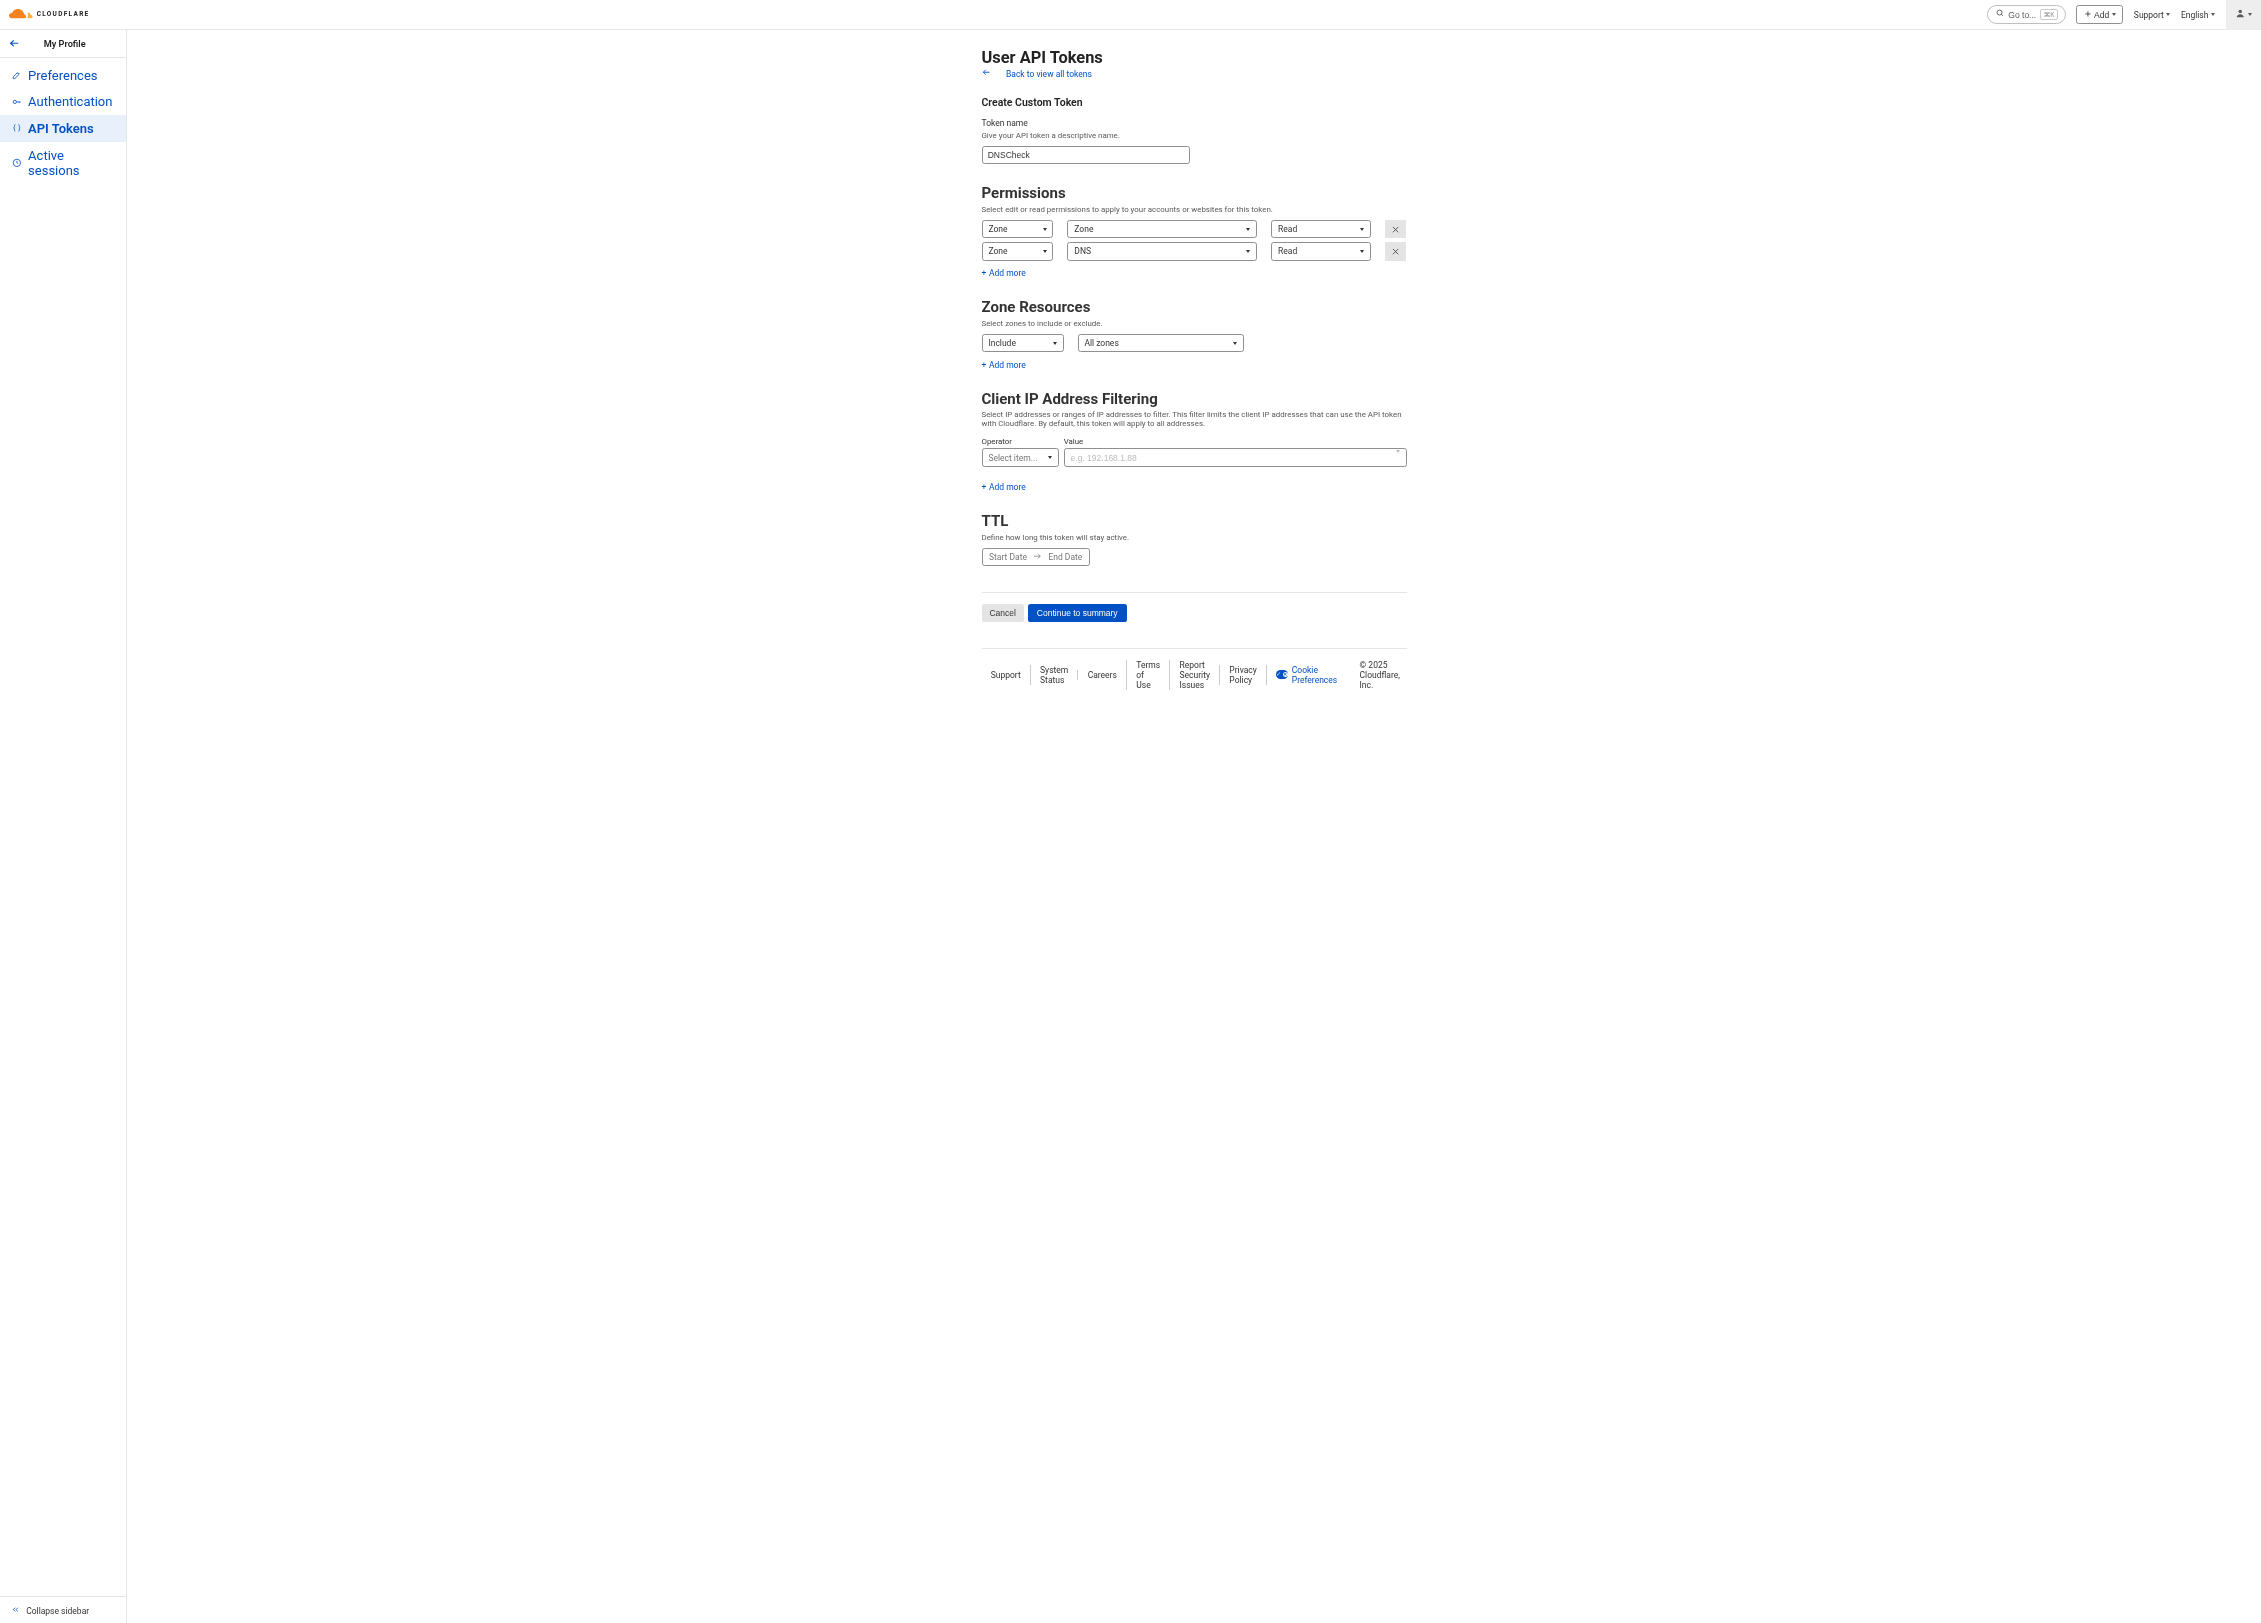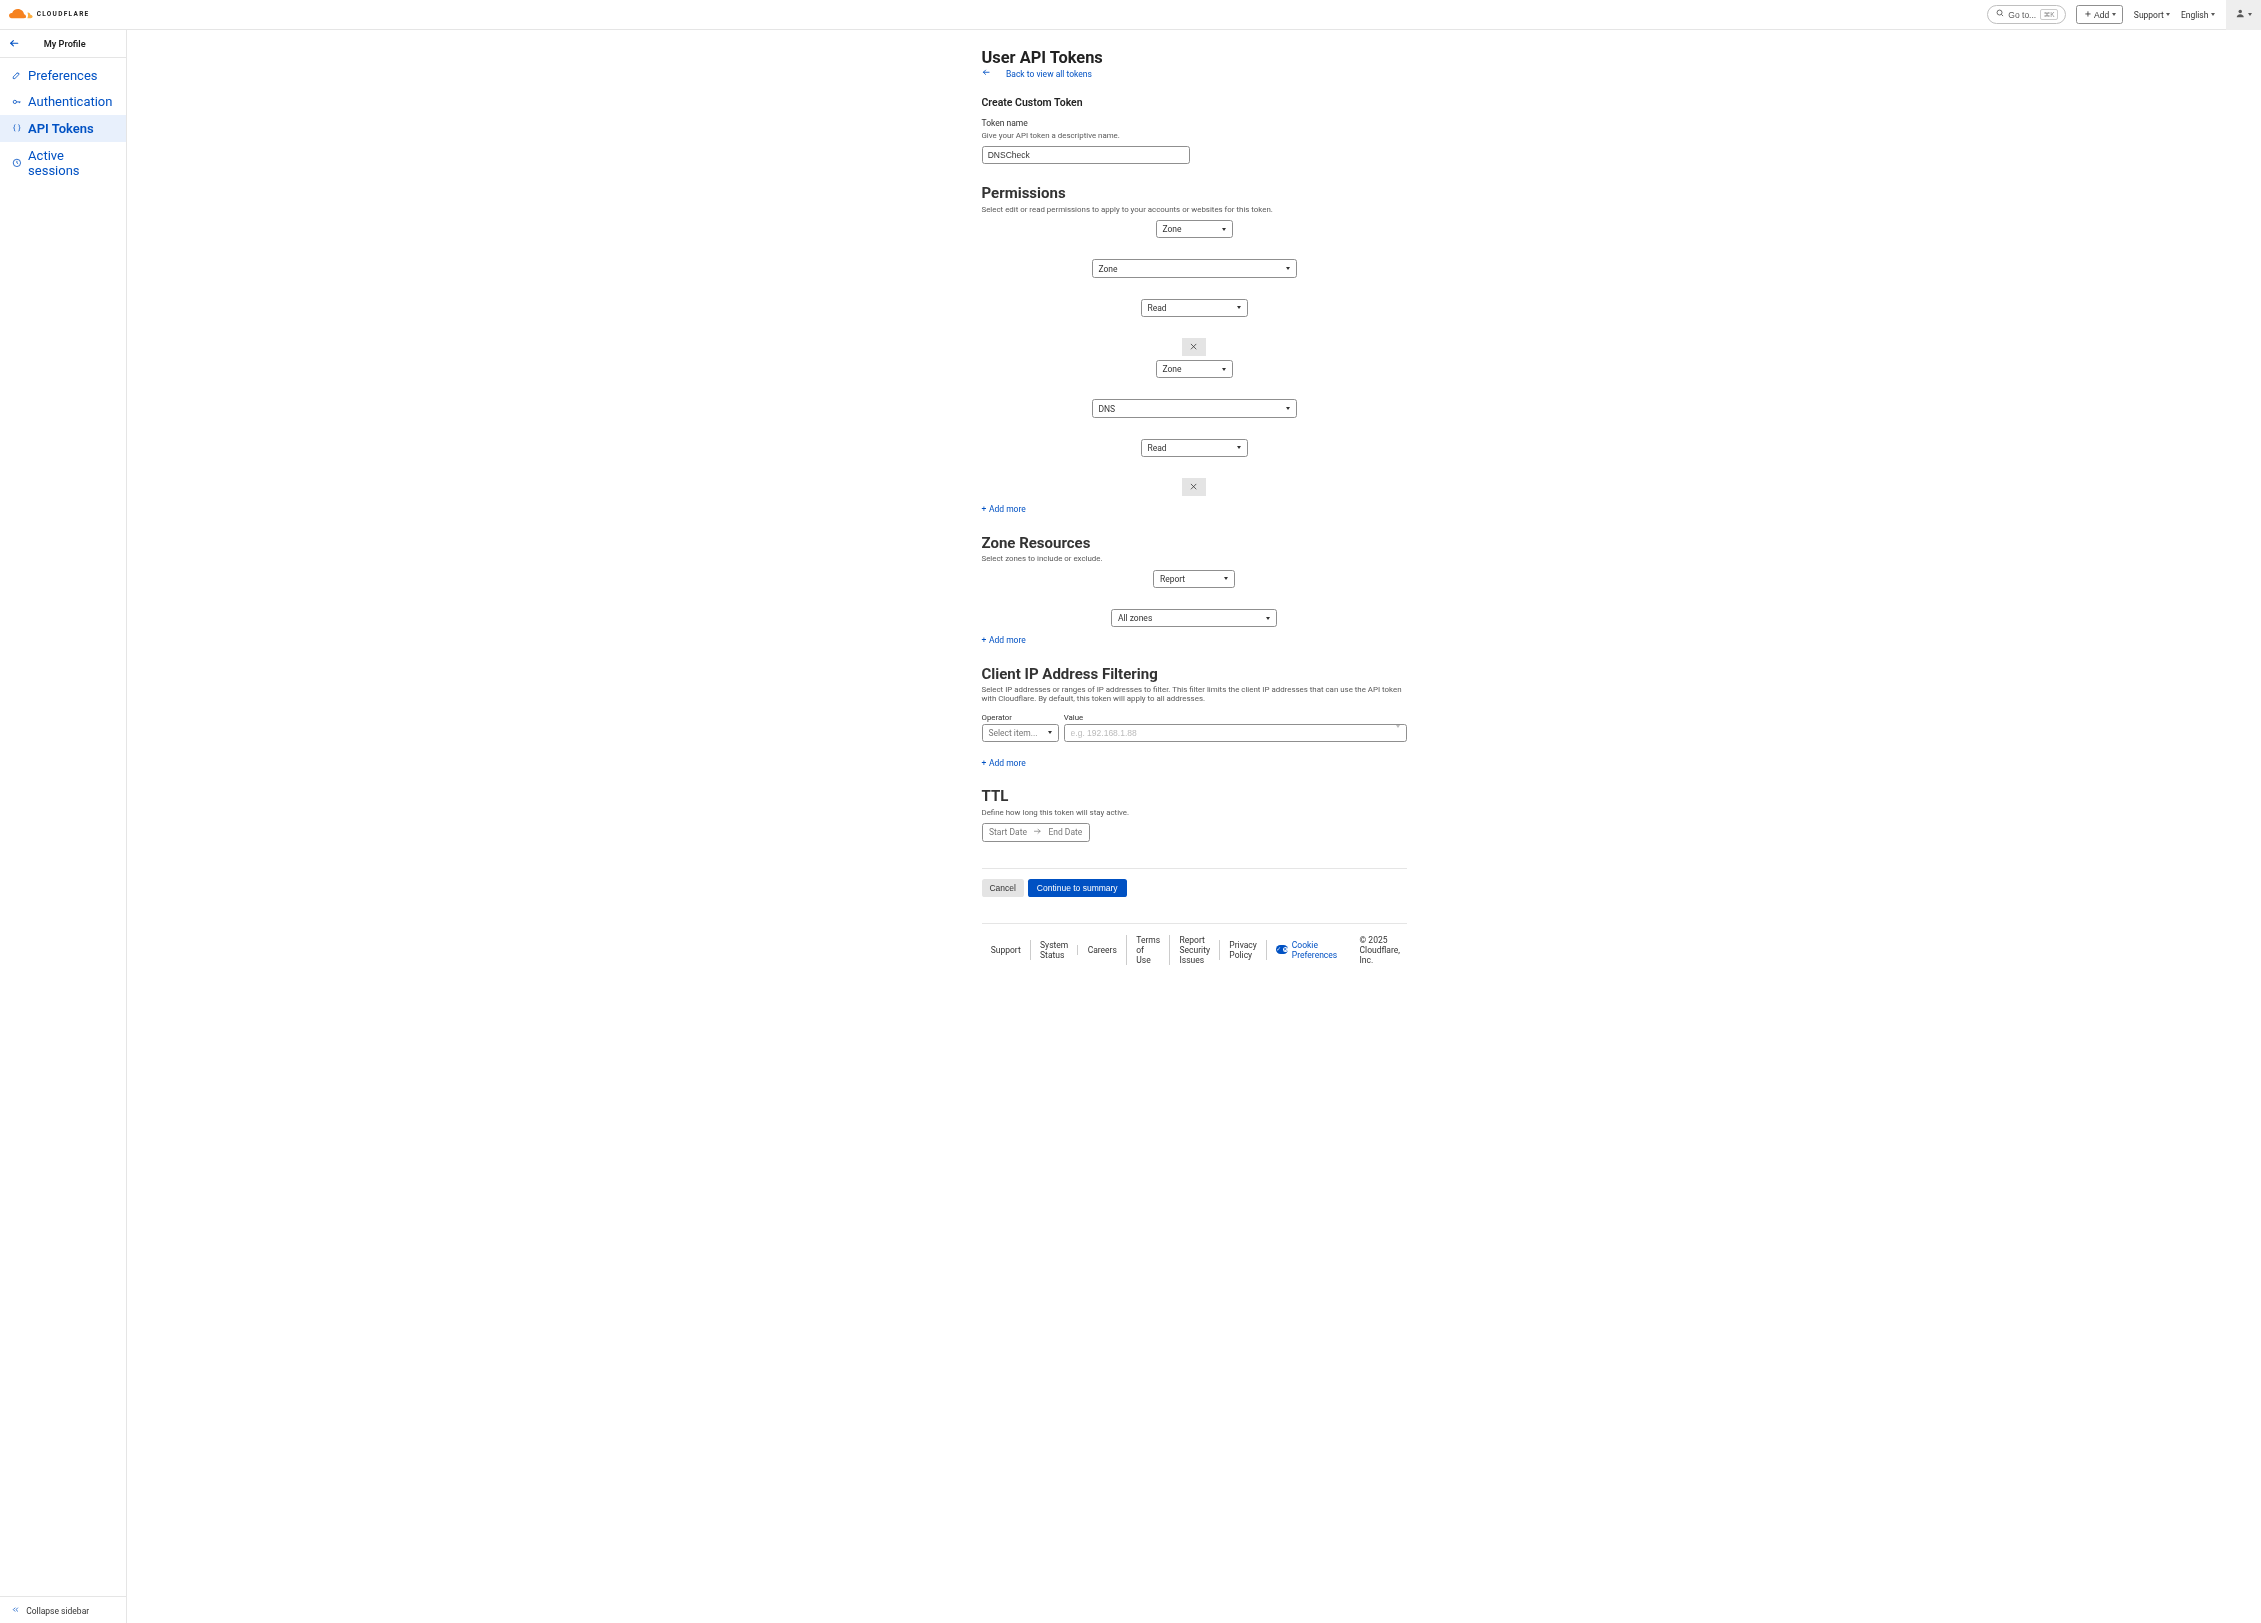--- a/index.html
+++ b/index.html
@@ -138,21 +138,21 @@
   .field-label-sm { font-size: 7.9px; color: #333; margin-bottom: 2px; }
   .field-help { font-size: 7.9px; color: #595959; margin-bottom: 6.5px; }
   .text-input {
     width: 208px; height: 18.3px;
     border: 0.7px solid #8f8f8f; border-radius: 2.6px;
     padding: 0 5.2px; font-size: 8.5px;
     color: #333; background: #fff;
   }
   .group { margin-bottom: 19.6px; }
   .group-title { font-size: 15px; font-weight: 700; color: #333; margin-bottom: 2.6px; }
-  .row { display: flex; gap: 21px; margin-bottom: 3.9px; align-items: center; flex-direction: column; }
+  .row { display: flex; gap: 14px; margin-bottom: 3.9px; align-items: center; }
   .select {
     display: flex; align-items: center; justify-content: space-between;
     height: 18.3px;
     border: 0.7px solid #8f8f8f; border-radius: 2.6px;
     padding: 0 5.9px; background: #fff;
     font-size: 8.5px; color: #333;
     cursor: pointer;
   }
   .select.small { width: 77px; }
   .select.med { width: 205px; }
@@ -446,21 +446,21 @@
           <span>Add more</span>
         </div>
       </div>
 
       
       <div class="group">
         <div class="group-title">Zone Resources</div>
         <div class="field-help">Select zones to include or exclude.</div>
         <div class="row">
           <div class="select small" style="width:82px;">
-            <span>Report</span>
+            <span>Include</span>
             <span class="caret-down sel-caret"></span>
           </div>
           <div class="select" style="width:166px;">
             <span>All zones</span>
             <span class="caret-down sel-caret"></span>
           </div>
         </div>
         <div class="add-more">
           <span>+</span>
           <span>Add more</span>

